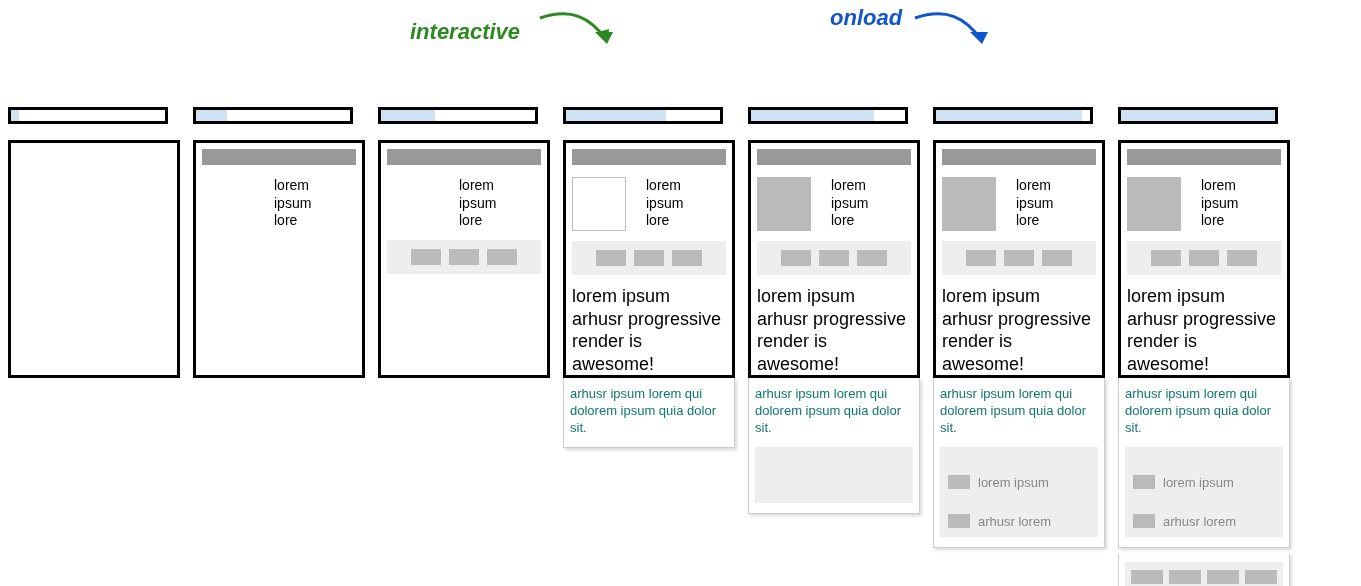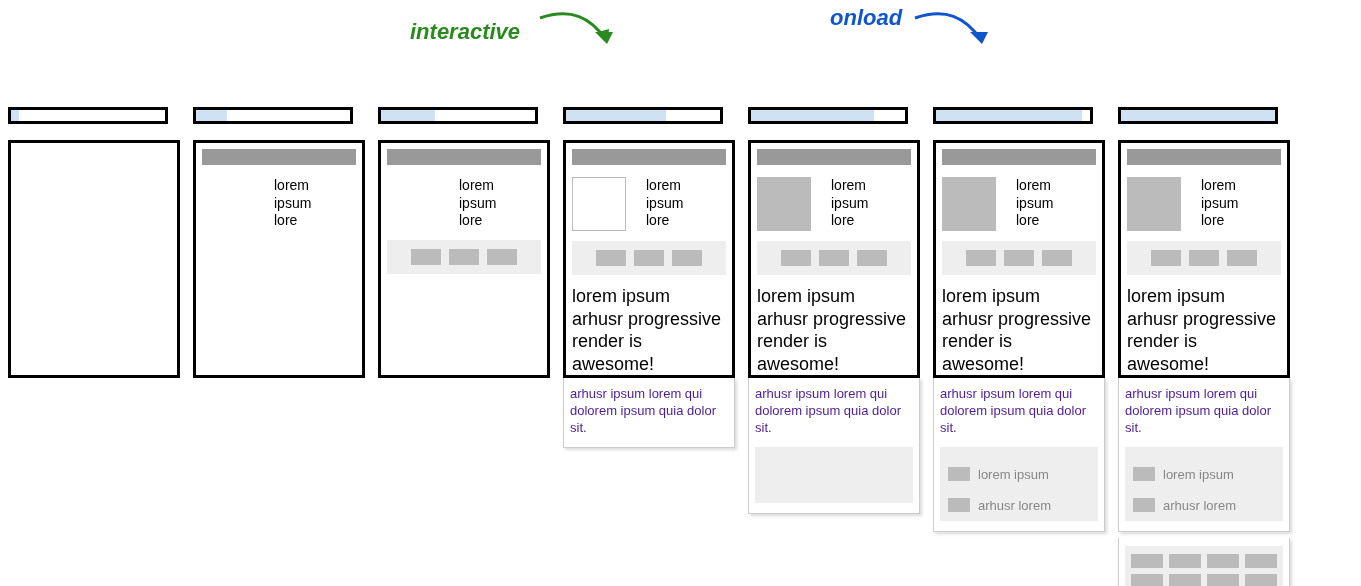--- a/index.html
+++ b/index.html
@@ -112,37 +112,37 @@
     margin-top: 0;
     width: 158px;
     padding: 8px 6px 10px 6px;
     box-sizing: content-box;
     background: #fff;
     box-shadow: 2px 2px 3px rgba(0,0,0,0.15);
   }
   .below + .below { margin-top: 6px; }
 
   .grey-para {
-    color: #4c1d95;
+    color: #0f766e;
     font-size: 13px;
     line-height: 1.3;
   }
 
   .big-placeholder {
     background: #eee;
     height: 56px;
     width: 100%;
     margin-top: 10px;
   }
 
   .list-row {
     display: flex;
     align-items: center;
     gap: 8px;
-    margin-top: 12px;
+    margin-top: 20px;
     padding: 2px 4px;
   }
   .list-wrap { background: #eee; padding: 6px 4px; margin-top: 10px; }
   .list-row .sq { background: #bbb; width: 22px; height: 14px; }
   .list-row .lbl { color: #878787; font-size: 13px; }
 
   .grid8 {
     display: grid;
     grid-template-columns: repeat(4, 1fr);
     gap: 6px;

